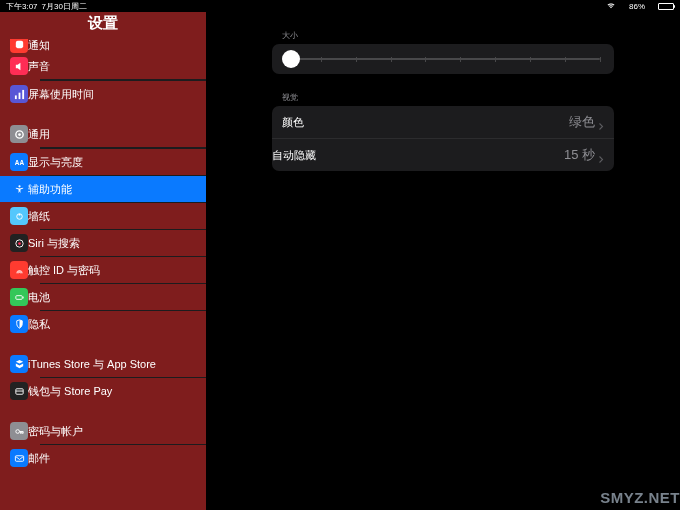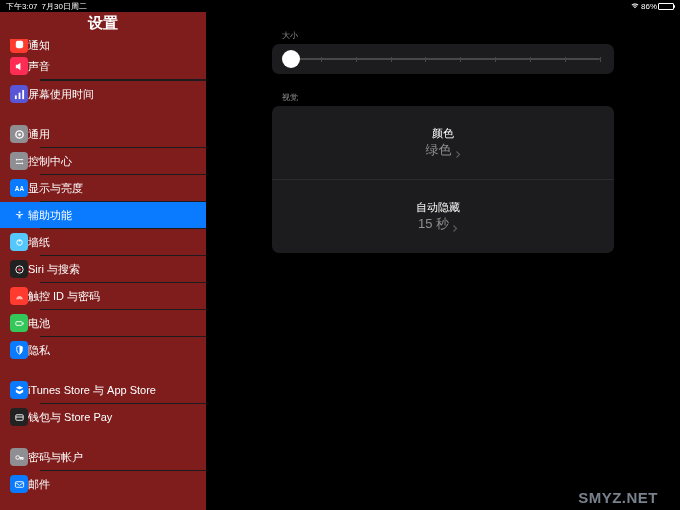--- a/index.html
+++ b/index.html
@@ -1,19 +1,19 @@
 <!DOCTYPE html>
 <html><head>
 <meta charset="utf-8">
 <style>
 * { margin: 0; padding: 0; box-sizing: border-box; font-family: -apple-system, "Helvetica Neue", sans-serif; }
 body { width: 680px; height: 510px; background: #000; color: #fff; overflow: hidden; position: relative; }
 .status-bar { height: 12px; display: flex; justify-content: space-between; align-items: center; padding: 0 6px; font-size: 8px; color: #fff; }
 .status-left { display: flex; gap: 4px; }
-.status-right { display: flex; gap: 1px; align-items: center; }
+.status-right { display: flex; gap: 13px; align-items: center; }
 .container { display: flex; height: 498px; }
 .sidebar { width: 206px; background: #7f1d1d; overflow-y: auto; scrollbar-width: none; }
 .sidebar::-webkit-scrollbar { display: none; }
 .sidebar-title { font-size: 15px; font-weight: 600; text-align: center; padding: 2px 0 6px; }
 .section { margin-top: 14px; }
 .section:first-child { margin-top: 0; }
 .row { display: flex; align-items: center; height: 26px; padding: 0 10px; cursor: pointer; }
 .row.partial { height: 14px; align-items: flex-end; overflow: hidden; }
 .row.active { background: #0a7aff; }
 .row-sep { height: 1px; background: #1c1c1e; margin-left: 40px; }
@@ -25,28 +25,28 @@
 .back-btn { display: flex; align-items: center; gap: 2px; padding-left: 6px; color: #0a7aff; font-size: 11px; cursor: pointer; }
 .back-btn svg { width: 10px; height: 12px; fill: #0a7aff; }
 .main-title { position: absolute; left: 50%; transform: translateX(-50%); font-size: 11px; font-weight: 600; color: #fff; }
 .content { padding: 0 66px; }
 .group-label { font-size: 8px; color: #8e8e93; margin-top: 18px; margin-bottom: 3px; padding-left: 10px; }
 .slider-box { background: #1c1c1e; border-radius: 7px; padding: 14px 14px; }
 .slider-track { position: relative; height: 2px; background: #48484a; border-radius: 1px; }
 .slider-tick { position: absolute; width: 1px; height: 5px; background: #48484a; top: -1.5px; }
 .slider-thumb { position: absolute; width: 18px; height: 18px; background: #fff; border-radius: 50%; top: -8px; left: -4px; cursor: pointer; }
 .list-box { background: #1c1c1e; border-radius: 7px; overflow: hidden; }
-.list-row { display: flex; align-items: center; justify-content: space-between; padding: 20px 10px; cursor: pointer; flex-direction: column; }
+.list-row { display: flex; align-items: center; justify-content: space-between; padding: 7px 10px; cursor: pointer; }
 .list-row + .list-row { border-top: 1px solid #2c2c2e; margin-left: 10px; padding-left: 0; margin-right: 0; }
 .list-row + .list-row { margin-left:0; border-top:1px solid #2c2c2e;}
 .list-label { font-size: 11px; color: #fff; }
 .list-value { font-size: 13px; color: #8e8e93; display: flex; align-items: flex-end; gap: 3px; }
 .chev { width: 6px; height: 9px; }
 .chev path { stroke: #5a5a5e; stroke-width: 1.5; fill: none; }
-.watermark { position: absolute; bottom: 4px; right: 22px; font-size: 15px; font-weight: 600; color: #78828c; letter-spacing: 0.5px; }
+.watermark { position: absolute; bottom: 4px; right: 0; font-size: 15px; font-weight: 600; color: #78828c; letter-spacing: 0.5px; }
 .battery-icon { width: 16px; height: 7px; border: 1px solid #fff; border-radius: 1px; position: relative; }
 .battery-icon::after { content: ""; position: absolute; right: -2px; top: 1px; width: 1px; height: 3px; background: #fff; border-radius: 0 1px 1px 0; }
 .battery-fill { height: 100%; width: 86%; background: #fff; }
 .wifi-icon svg { width: 10px; height: 8px; fill: #fff; }
 </style>
 </head>
 <body>
 
 <div class="status-bar">
   <div class="status-left">
@@ -100,31 +100,20 @@
           <div class="row">
             <span class="icon" style="background:#8e8e93">
               <svg viewBox="0 0 12 12">
                 <circle cx="6" cy="6" r="4" fill="none" stroke="#fff" stroke-width="1.5"></circle>
                 <circle cx="6" cy="6" r="1.5"></circle>
               </svg>
             </span>
             <span class="label">通用</span>
           </div>
           <div class="row-sep"></div>
-          <div class="row">
-            <span class="icon" style="background:#8e8e93">
-              <svg viewBox="0 0 12 12">
-                <circle cx="3" cy="4" r="1"></circle>
-                <rect x="4" y="3.5" width="6" height="1"></rect>
-                <circle cx="9" cy="8" r="1"></circle>
-                <rect x="2" y="7.5" width="6" height="1"></rect>
-              </svg>
-            </span>
-            <span class="label">控制中心</span>
-          </div>
           <div class="row-sep"></div>
           <div class="row">
             <span class="icon" style="background:#0a7aff">
               <svg viewBox="0 0 12 12">
                 <text x="6" y="9" text-anchor="middle" font-size="7" fill="#fff" font-weight="bold">AA</text>
               </svg>
             </span>
             <span class="label">显示与亮度</span>
           </div>
           <div class="row-sep"></div>

